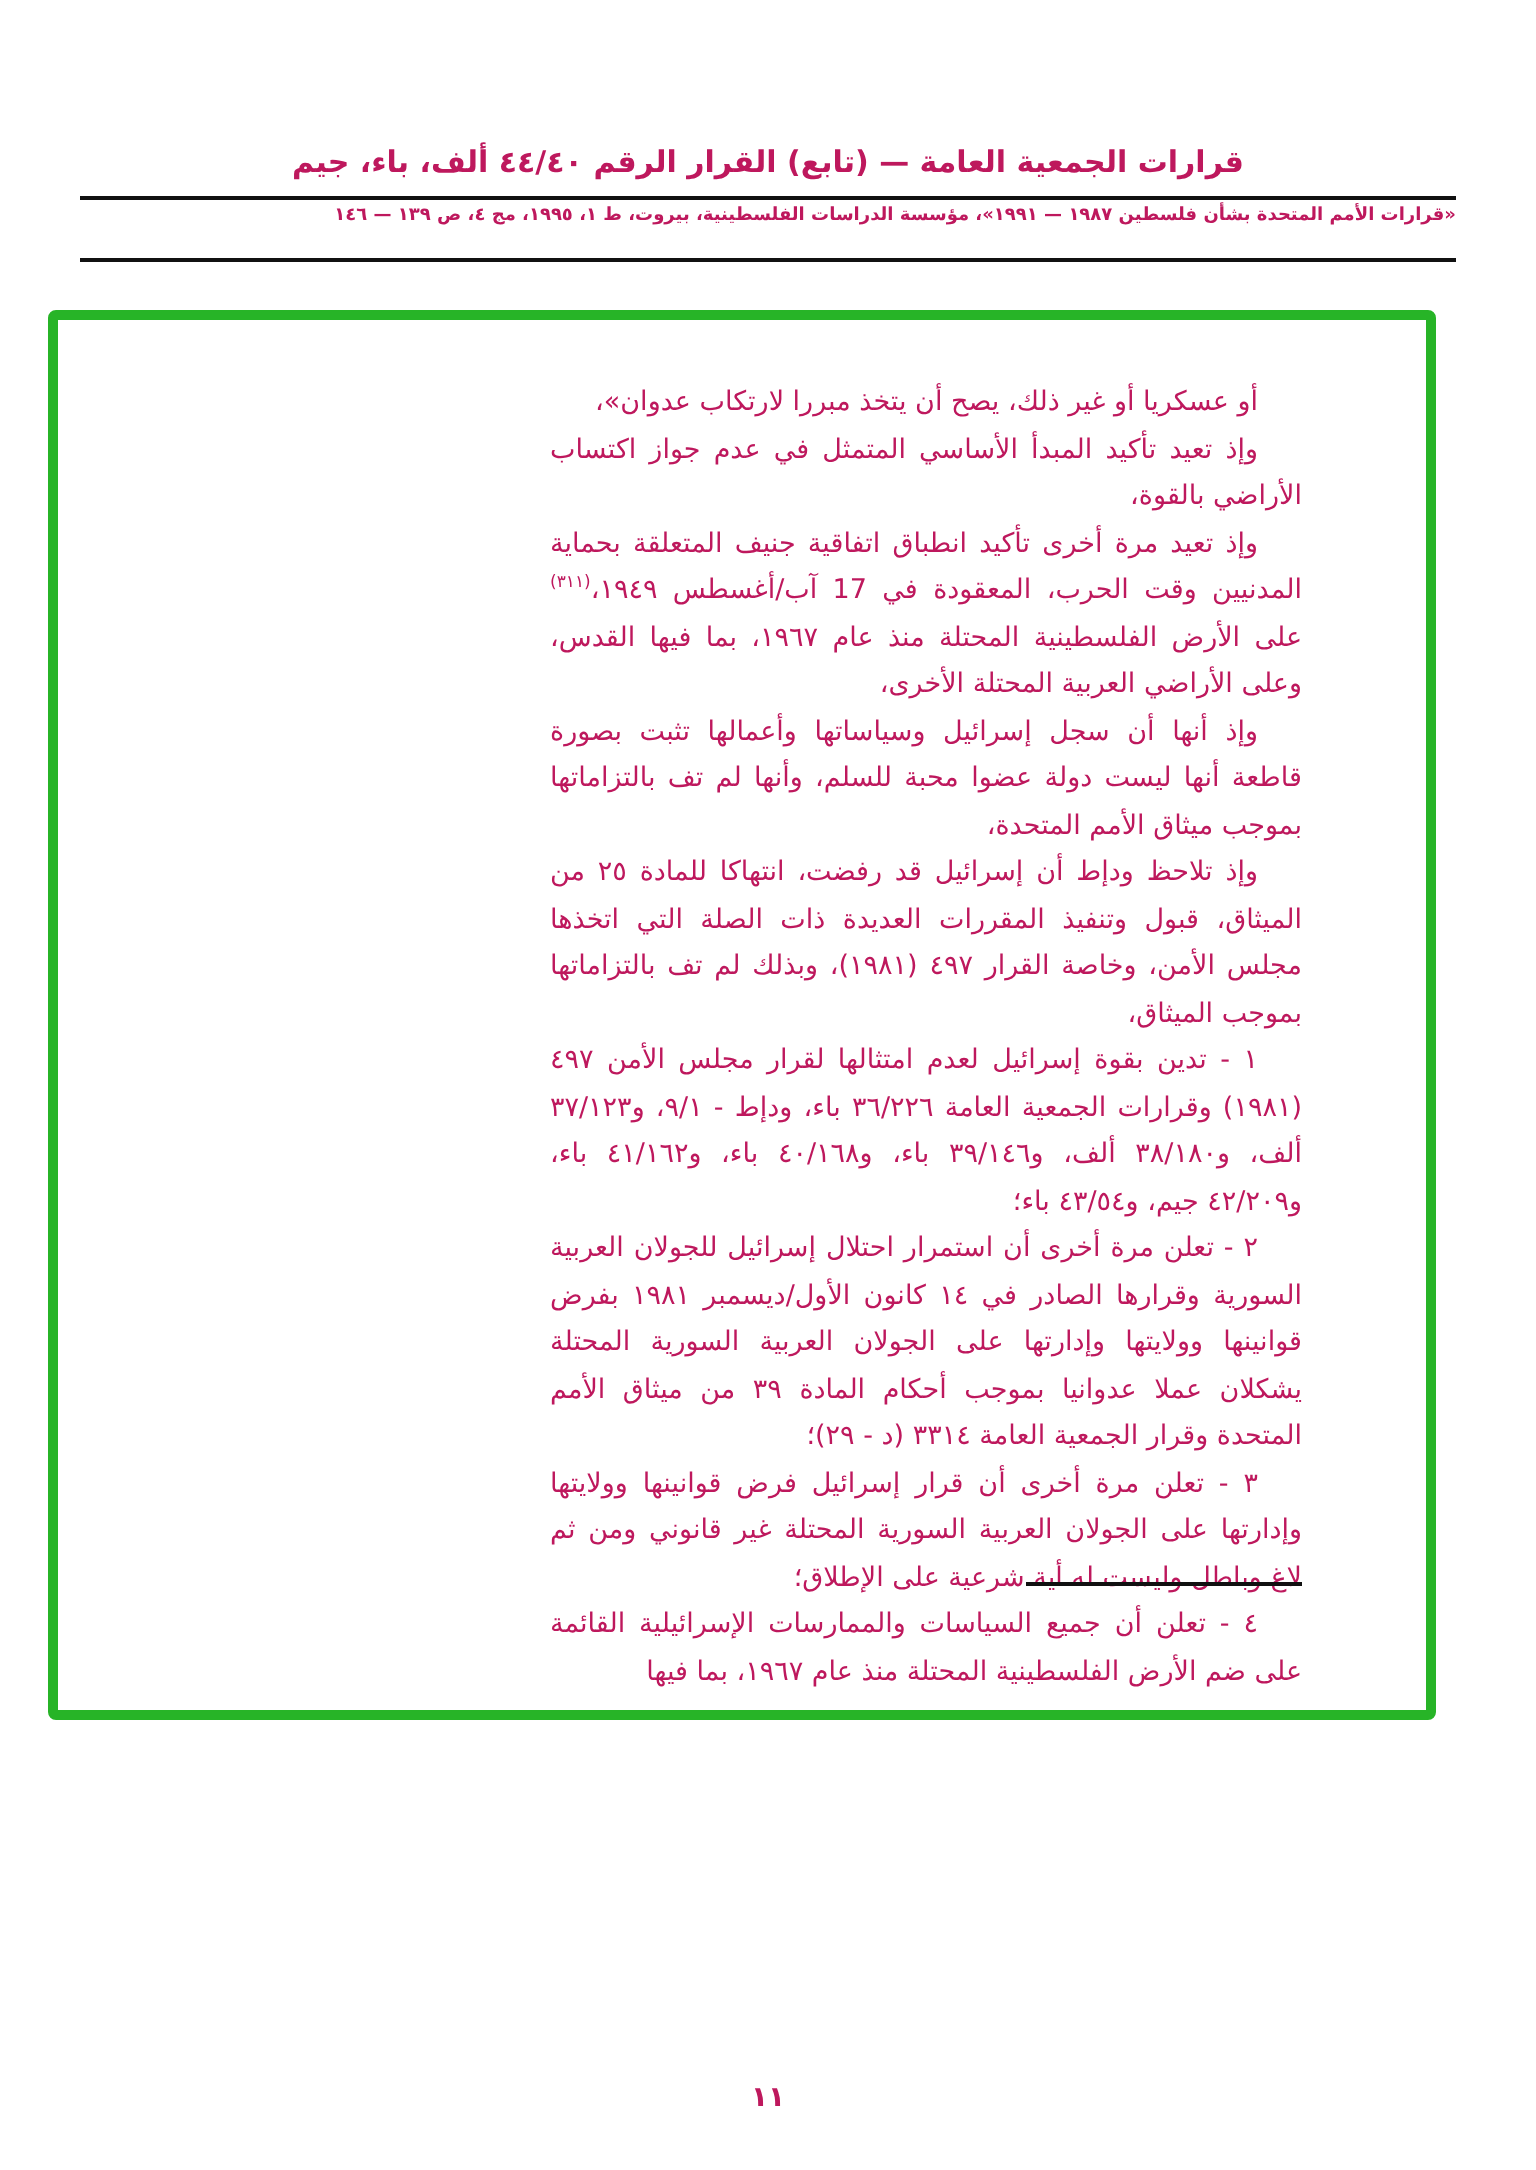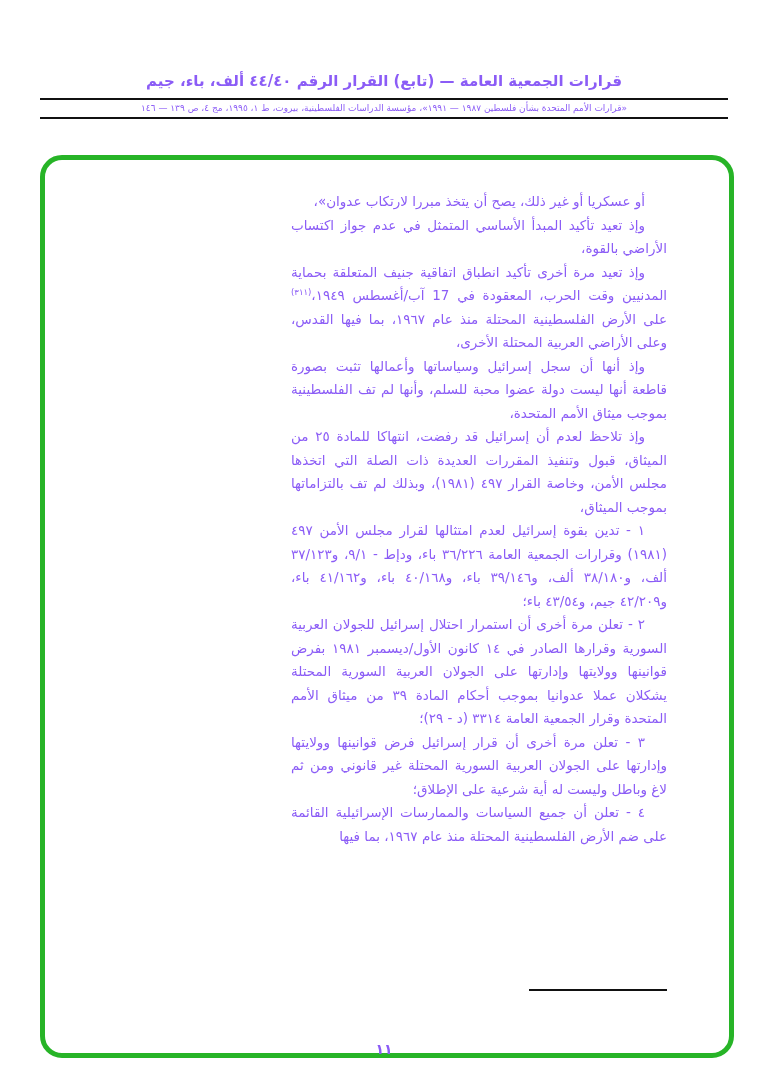--- a/index.html
+++ b/index.html
@@ -29,36 +29,37 @@
     letter-spacing: 0.2px;
   }
   .rule {
     border: 0;
     border-top: 2px solid #111;
     height: 0;
     margin: 0;
   }
   .source {
     font-size: 9px;
-    font-weight: normal;
-    padding: 3px 0 4px 0;
+    font-weight: bold;
+    padding: 3px 0 16px 0;
     white-space: nowrap;
     overflow: hidden;
+    text-align: right;
   }
 
   
   .frame {
     position: absolute;
     top: 155px;
-    left: 40px;
+    left: 24px;
     width: 694px;
-    height: 903px;
+    height: 705px;
     box-sizing: border-box;
     border: 5px solid #27b427;
-    border-radius: 22px;
+    border-radius: 4px;
     background: #ffffff;
   }
 
   
   .text-col {
     position: absolute;
     top: 30px;
     right: 62px;
     width: 376px;
     direction: rtl;
@@ -106,36 +107,36 @@
     left: 0;
     width: 768px;
     text-align: center;
     font-size: 14px;
     font-weight: bold;
   }
 </style>
 </head>
 <body>
 
-<div class="page" style="color: #8b5cf6;">
+<div class="page" style="color: #be185d;">
 
   <header class="header">
     <h1 class="title">قرارات الجمعية العامة — (تابع) القرار الرقم ٤٤/٤٠ ألف، باء، جيم</h1>
     <hr class="rule">
     <div class="source">«قرارات الأمم المتحدة بشأن فلسطين ١٩٨٧ — ١٩٩١»، مؤسسة الدراسات الفلسطينية، بيروت، ط ١، ١٩٩٥، مج ٤، ص ١٣٩ — ١٤٦</div>
     <hr class="rule">
   </header>
 
   <section class="frame" style="border-color: rgb(39, 180, 39);">
     <div class="text-col">
         <p class="para"><span>أو عسكريا أو غير ذلك، يصح أن يتخذ مبررا لارتكاب عدوان»،</span></p>
         <p class="para"><span class="b">وإذ تعيد تأكيد </span><span>المبدأ الأساسي المتمثل في عدم جواز اكتساب الأراضي بالقوة،</span></p>
         <p class="para"><span class="b">وإذ تعيد مرة أخرى تأكيد </span><span>انطباق اتفاقية جنيف المتعلقة بحماية المدنيين وقت الحرب، المعقودة في 17 آب/أغسطس ١٩٤٩،</span><sup>(٣١١)</sup><span> على الأرض الفلسطينية المحتلة منذ عام ١٩٦٧، بما فيها القدس، وعلى الأراضي العربية المحتلة الأخرى،</span></p>
-        <p class="para"><span class="b">وإذ أنها </span><span>أن سجل إسرائيل وسياساتها وأعمالها تثبت بصورة </span><span class="b">قاطعة </span><span>أنها ليست دولة عضوا محبة للسلم، وأنها لم تف الفلسطينية بموجب ميثاق الأمم المتحدة،</span></p>
-        <p class="para"><span class="b">وإذ تلاحظ لعدم </span><span>أن إسرائيل قد رفضت، انتهاكا للمادة ٢٥ من الميثاق، قبول وتنفيذ المقررات العديدة ذات الصلة التي اتخذها مجلس الأمن، وخاصة القرار ٤٩٧ (١٩٨١)، وبذلك لم تف بالتزاماتها بموجب الميثاق،</span></p>
+        <p class="para"><span class="b">وإذ أنها </span><span>أن سجل إسرائيل وسياساتها وأعمالها تثبت بصورة </span><span class="b">قاطعة </span><span>أنها ليست دولة عضوا محبة للسلم، وأنها لم تف بالتزاماتها بموجب ميثاق الأمم المتحدة،</span></p>
+        <p class="para"><span class="b">وإذ تلاحظ ودإط </span><span>أن إسرائيل قد رفضت، انتهاكا للمادة ٢٥ من الميثاق، قبول وتنفيذ المقررات العديدة ذات الصلة التي اتخذها مجلس الأمن، وخاصة القرار ٤٩٧ (١٩٨١)، وبذلك لم تف بالتزاماتها بموجب الميثاق،</span></p>
         <p class="para"><span class="b">١ - تدين بقوة </span><span>إسرائيل لعدم امتثالها لقرار مجلس الأمن ٤٩٧ (١٩٨١) وقرارات الجمعية العامة ٣٦/٢٢٦ باء، ودإط - ٩/١، و٣٧/١٢٣ ألف، و٣٨/١٨٠ ألف، و٣٩/١٤٦ باء، و٤٠/١٦٨ باء، و٤١/١٦٢ باء، و٤٢/٢٠٩ جيم، و٤٣/٥٤ باء؛</span></p>
         <p class="para"><span class="b">٢ - تعلن مرة أخرى </span><span>أن استمرار احتلال إسرائيل للجولان العربية السورية وقرارها الصادر في ١٤ كانون الأول/ديسمبر ١٩٨١ بفرض قوانينها وولايتها وإدارتها على الجولان العربية السورية المحتلة يشكلان عملا عدوانيا بموجب أحكام المادة ٣٩ من ميثاق الأمم المتحدة وقرار الجمعية العامة ٣٣١٤ (د - ٢٩)؛</span></p>
         <p class="para"><span class="b">٣ - تعلن مرة أخرى </span><span>أن قرار إسرائيل فرض قوانينها وولايتها وإدارتها على الجولان العربية السورية المحتلة غير قانوني ومن ثم لاغ وباطل وليست له أية شرعية على الإطلاق؛</span></p>
         <p class="para"><span class="b">٤ - تعلن </span><span>أن جميع السياسات والممارسات الإسرائيلية القائمة على ضم الأرض الفلسطينية المحتلة منذ عام ١٩٦٧، بما فيها</span></p>
       </div>
 
     <div class="footnote-area">
       <hr class="footnote-rule">
     </div>
   </section>

